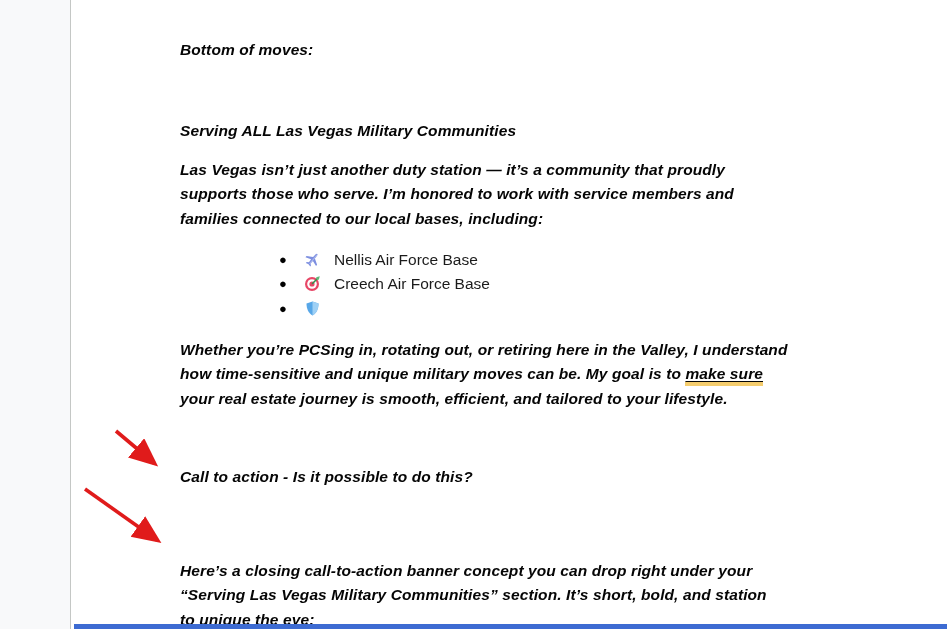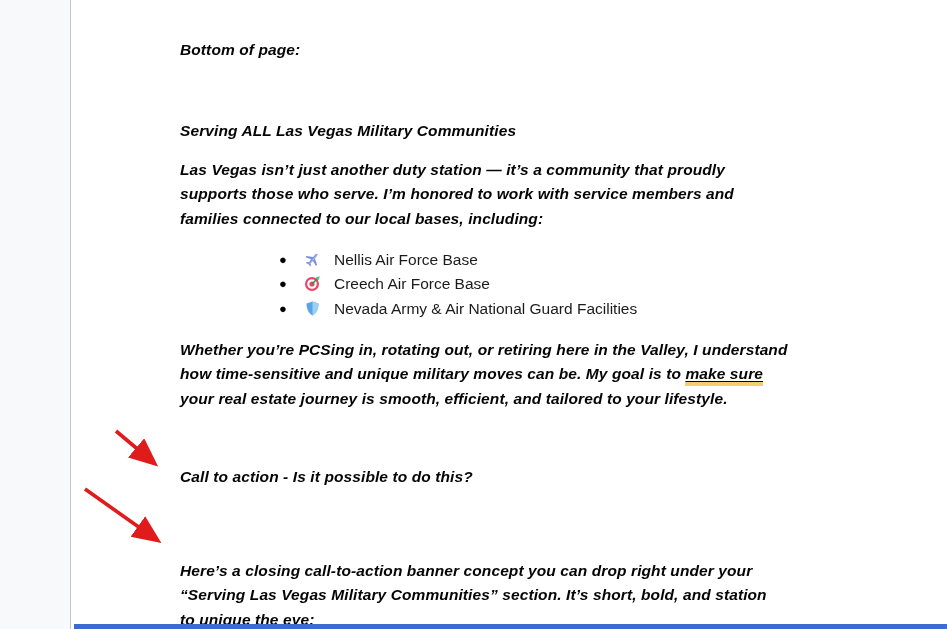--- a/index.html
+++ b/index.html
@@ -58,21 +58,21 @@
     background: #3d6bd2;
   }
 </style>
 </head>
 <body>
 
 <div class="sidebar"></div>
 
 <div class="doc">
 
-  <div class="tblock note">Bottom of page:</div>
+  <div class="tblock note">Bottom of moves:</div>
 
   <div class="tblock sec-title">Serving ALL Las Vegas Military Communities</div>
 
   <div class="tblock intro">
     <div>Las Vegas isn’t just another duty station — it’s a community that proudly</div>
     <div>supports those who serve. I’m honored to work with service members and</div>
     <div>families connected to our local bases, including:</div>
   </div>
 
   <ul class="bullets">
@@ -102,21 +102,20 @@
       <span class="b-label">Creech Air Force Base</span>
     </li>
     <li>
       <span class="dot">●</span>
       <span class="b-icon">
         <svg width="17" height="17" viewBox="0 0 17 17">
           <path d="M8.5 1.5 L14.5 3.6 C14.5 8.6 12.8 13.1 8.5 15.5 C4.2 13.1 2.5 8.6 2.5 3.6 Z" fill="#57a7e8"></path>
           <path d="M8.5 1.5 L14.5 3.6 C14.5 8.6 12.8 13.1 8.5 15.5 Z" fill="#9ed0f5"></path>
         </svg>
       </span>
-      <span class="b-label">Nevada Army &amp; Air National Guard Facilities</span>
     </li>
   </ul>
 
   <div class="tblock pcs">
     <div>Whether you’re PCSing in, rotating out, or retiring here in the Valley, I understand</div>
     <div><span>how time-sensitive and unique military moves can be. My goal is to </span><span class="hl-make-sure">make sure</span></div>
     <div>your real estate journey is smooth, efficient, and tailored to your lifestyle.</div>
   </div>
 
   <div class="tblock question">Call to action - Is it possible to do this?</div>

